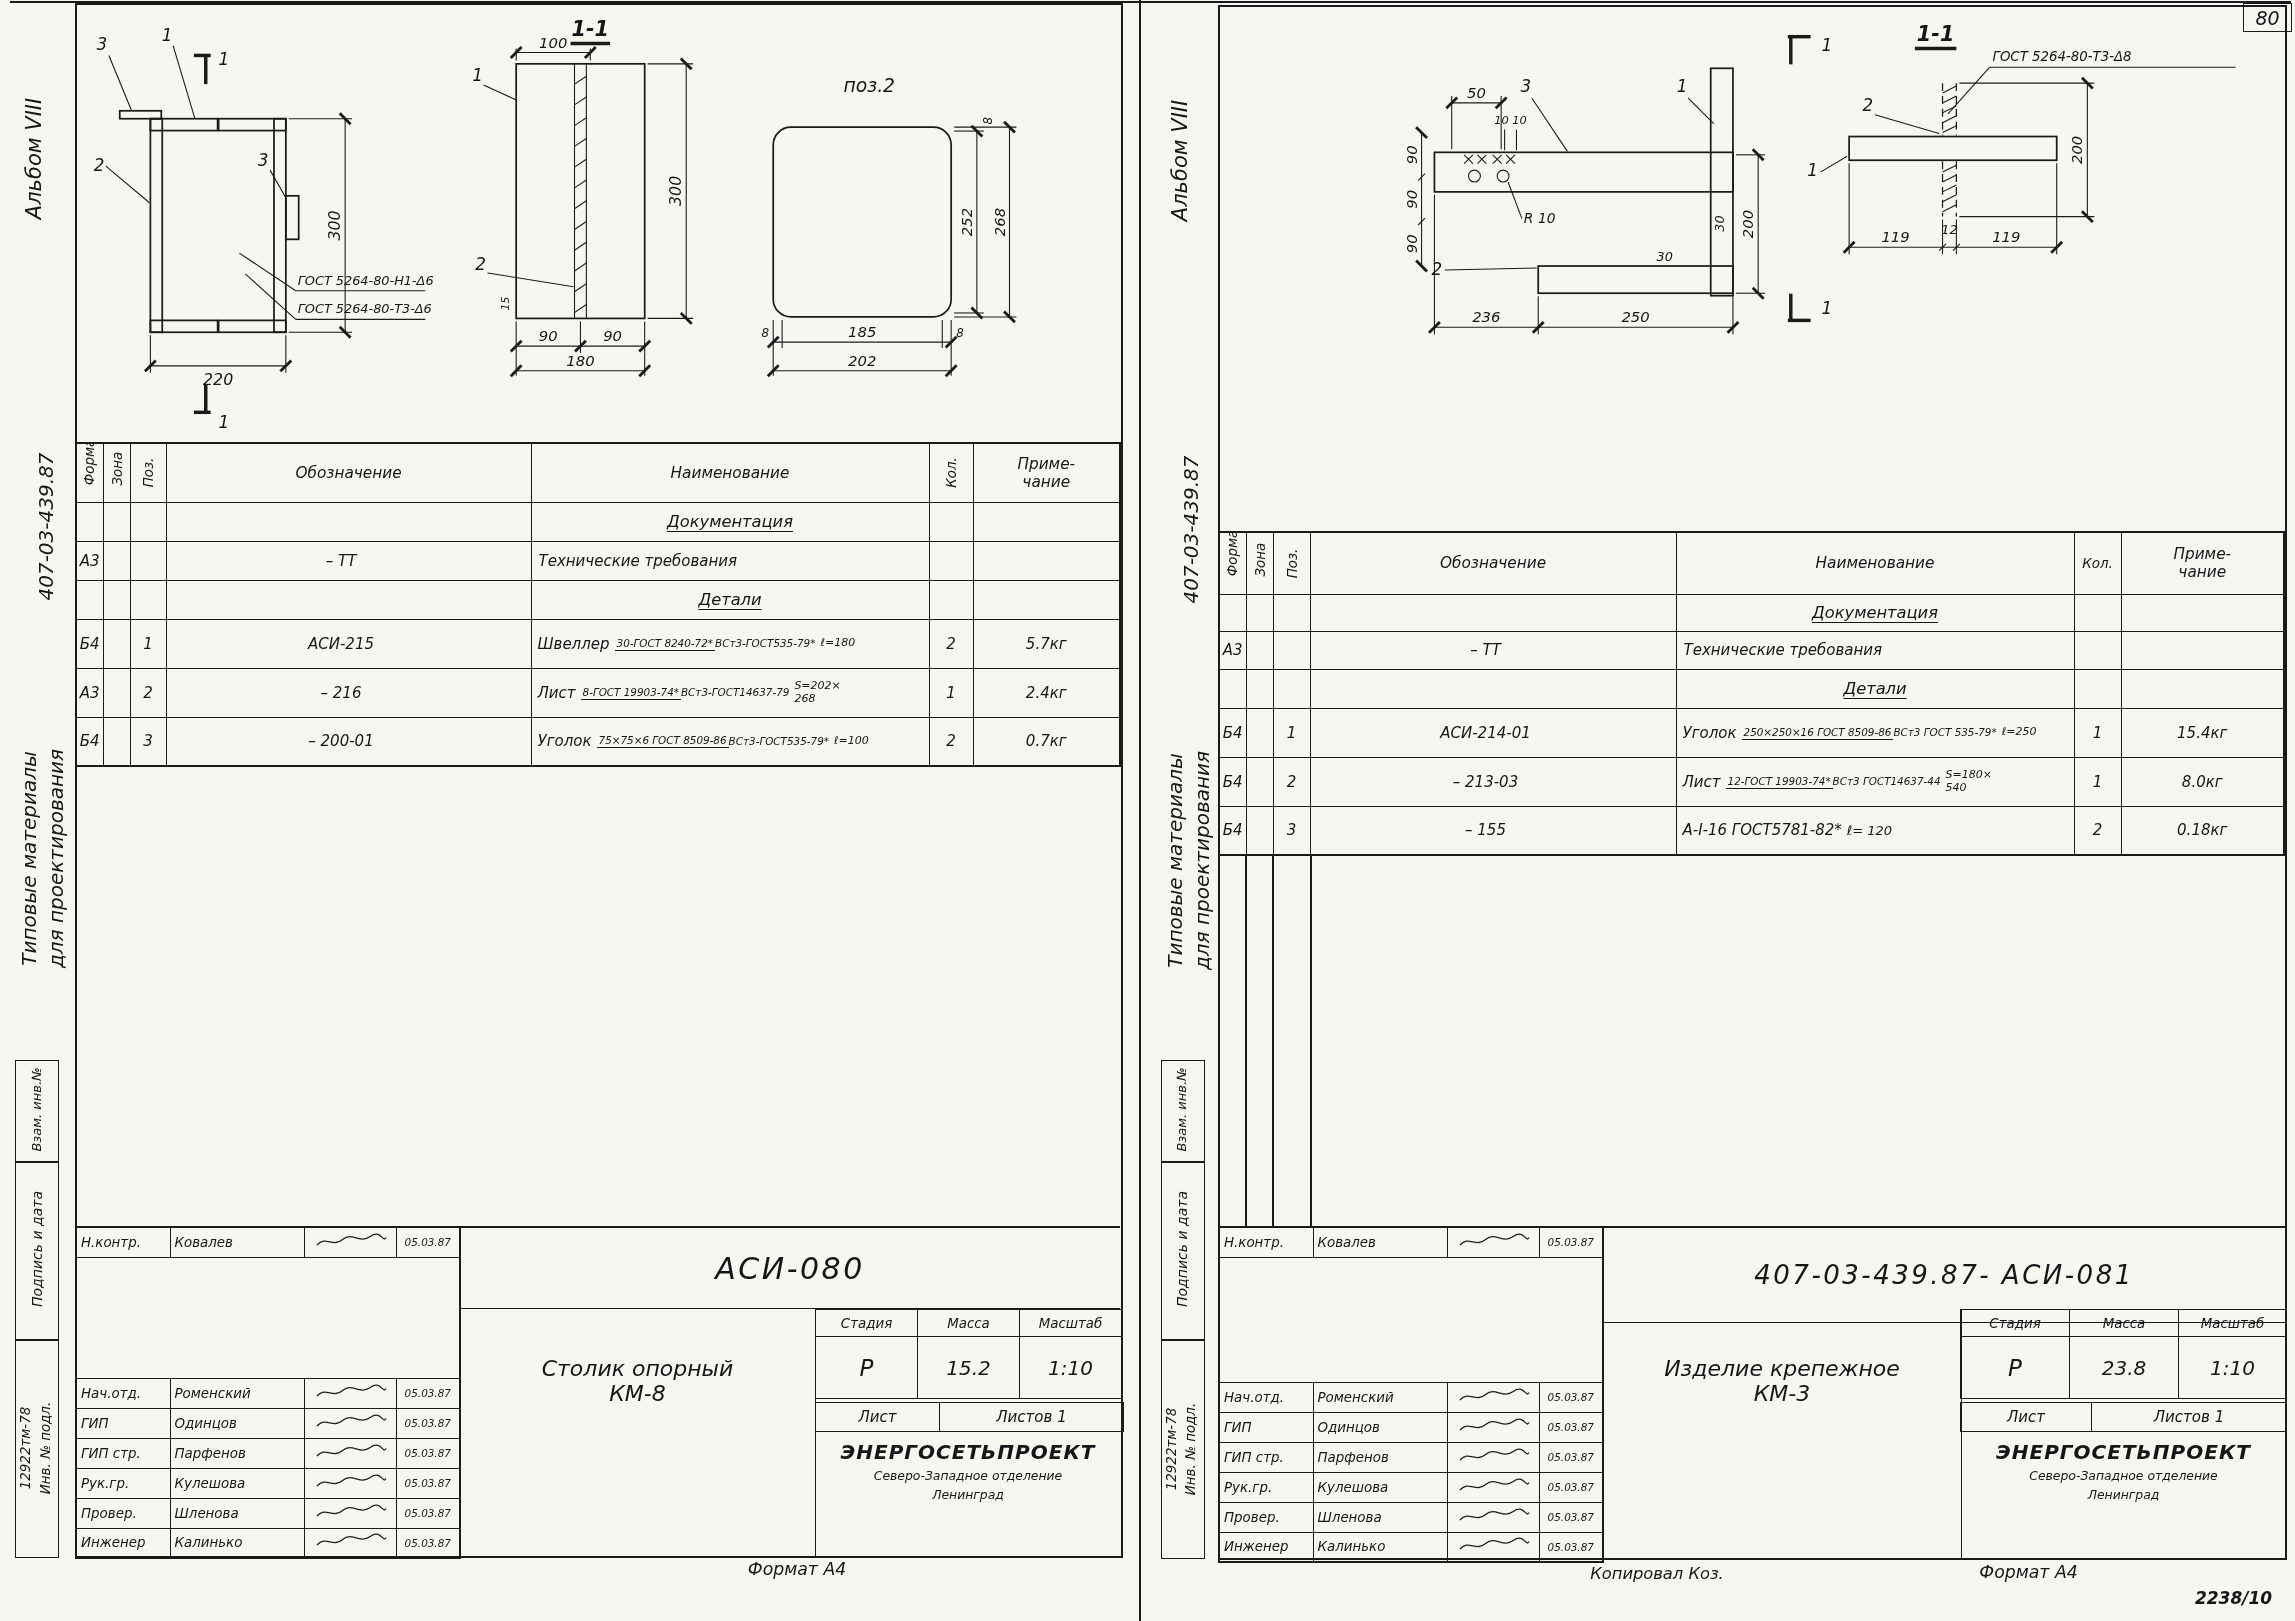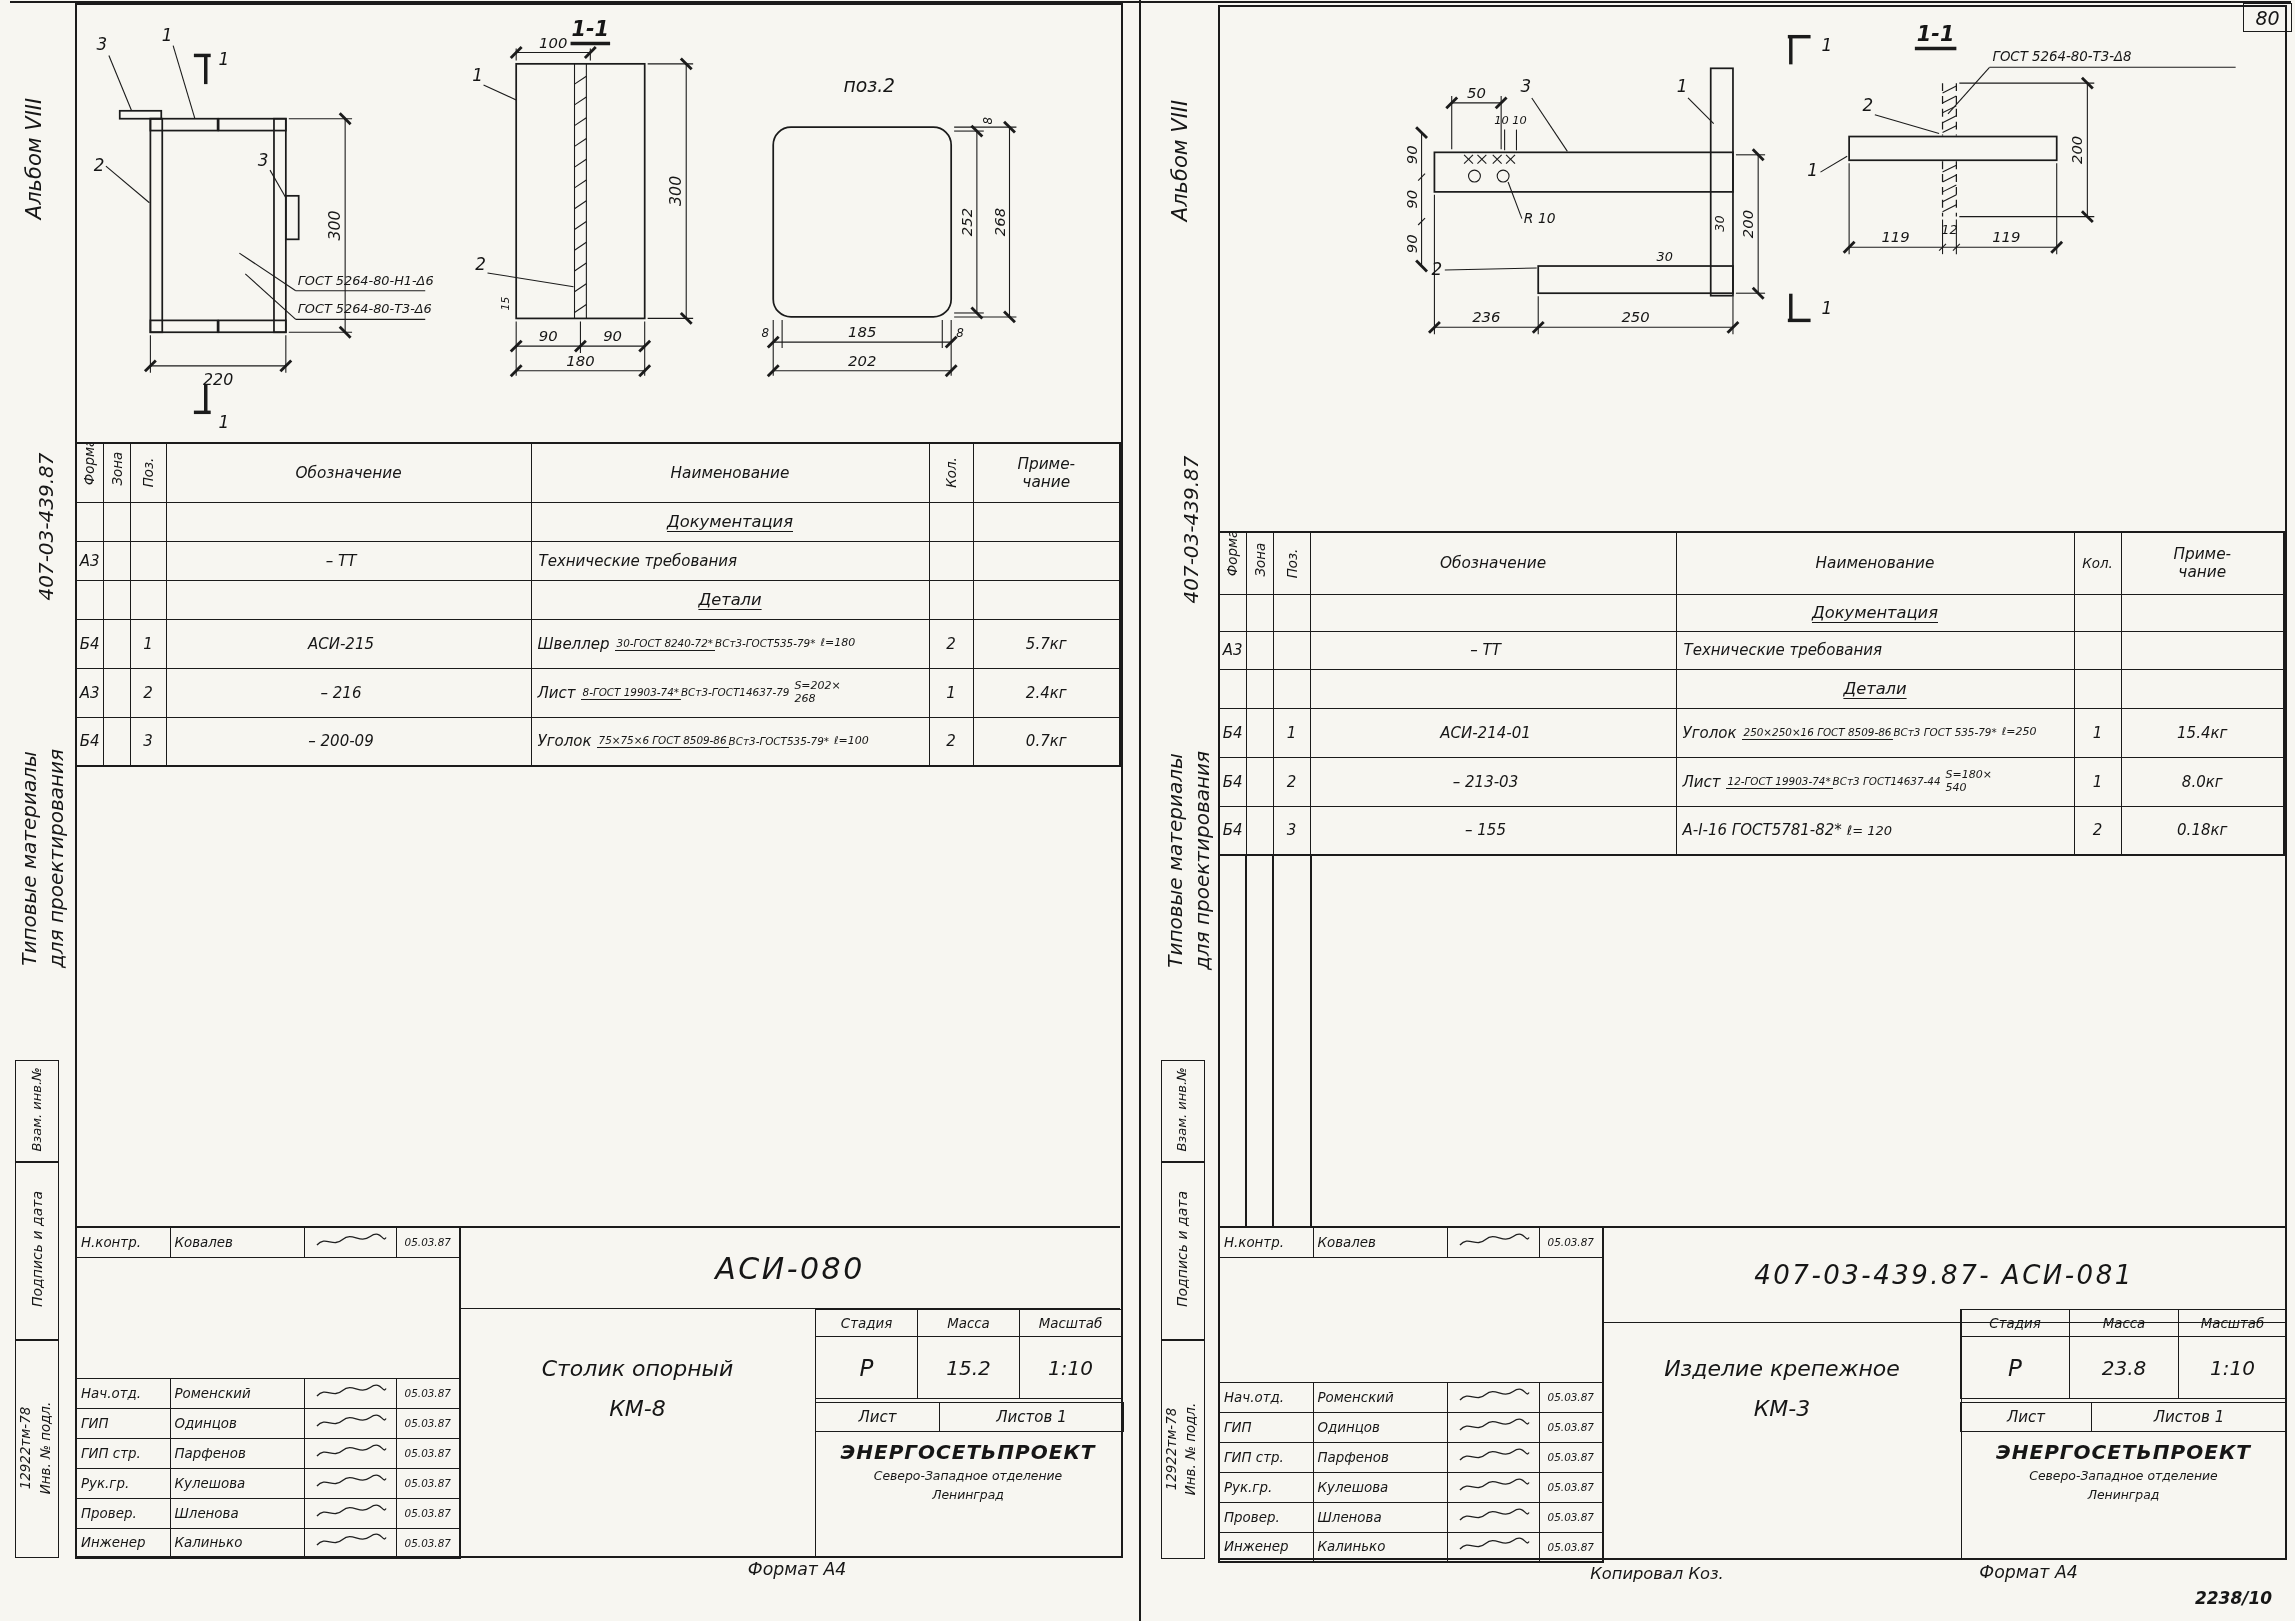--- a/index.html
+++ b/index.html
@@ -30,21 +30,21 @@
   table.sig td { border:1.5px solid #1b1b1b; font-size:13.4px; font-style:italic; text-align:left;
           vertical-align:middle; padding-left:4px; overflow:hidden; }
   table.sig td.ctr { text-align:center; padding-left:0; }
   table.sig td.dt { font-size:10.4px; text-align:center; padding-left:0; }
   table.sig tr.gap td { border:none; }
   table.mini { position:absolute; border-collapse:collapse; table-layout:fixed; border:1.5px solid #1b1b1b; }
   table.mini td { border:1.5px solid #1b1b1b; font-style:italic; text-align:center; vertical-align:middle; overflow:hidden; }
   .code { position:absolute; border-top:2px solid #1b1b1b; border-bottom:1.5px solid #1b1b1b;
           display:flex; align-items:center; justify-content:center; font-size:30px; letter-spacing:2.5px; }
   .ttl { position:absolute; border-right:1.5px solid #1b1b1b; display:flex; flex-direction:column;
-         align-items:center; padding-top:47px; gap:15px; font-size:22px; }
+         align-items:center; padding-top:47px; font-size:22px; }
   .org { position:absolute; display:flex; flex-direction:column; align-items:center; padding-top:6px; gap:4px; }
   .org .o1 { font-size:20px; font-weight:bold; letter-spacing:1px; }
   .org .o2, .org .o3 { font-size:12.4px; }
   svg.dwg { position:absolute; }
   svg text { font-family:"DejaVu Sans", sans-serif; font-style:italic; fill:#161616; }
   .ol   { fill:none; stroke:#1b1b1b; stroke-width:3.5; }
   .thin { stroke:#1b1b1b; stroke-width:2.2; fill:none; }
   .dim  { stroke:#1b1b1b; stroke-width:2.2; fill:none; }
   .ldr  { stroke:#1b1b1b; stroke-width:2.2; fill:none; }
   .flag { stroke:#1b1b1b; stroke-width:7; fill:none; }
@@ -311,21 +311,21 @@
               </span>
         </div>
       </td>
       <td>1</td>
       <td>2.4кг</td>
     </tr>
     <tr style="height:49px">
       <td>Б4</td>
       <td></td>
       <td>3</td>
-      <td class="des">– 200-09</td>
+      <td class="des">– 200-01</td>
       <td class="nm">
         <div class="nfx">
           <span>Уголок</span>
           <span class="frac">
                 <span class="ft">75×75×6 ГОСТ 8509-86</span>
                 <span>ВСт3-ГОСТ535-79*</span>
               </span>
           <span class="tail">
                 <span>ℓ=100</span>
                 <span></span>

